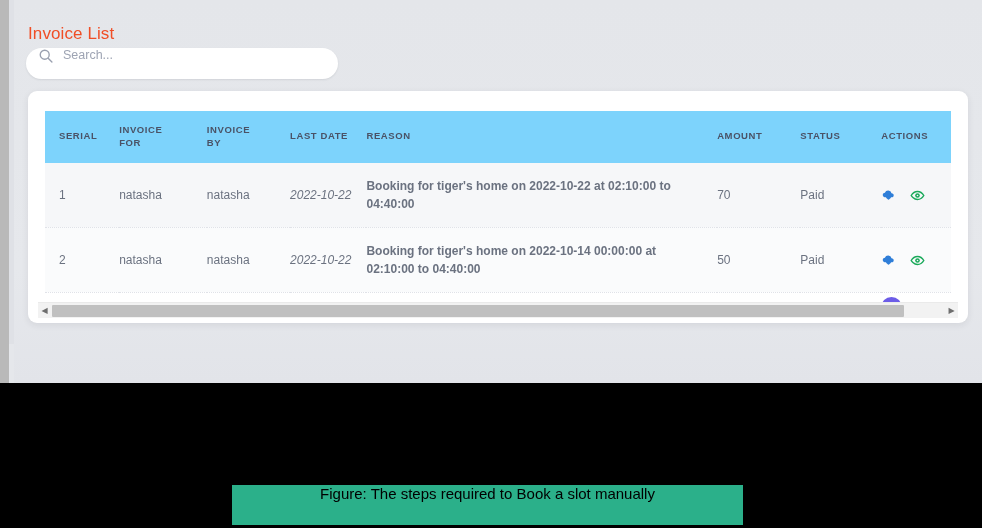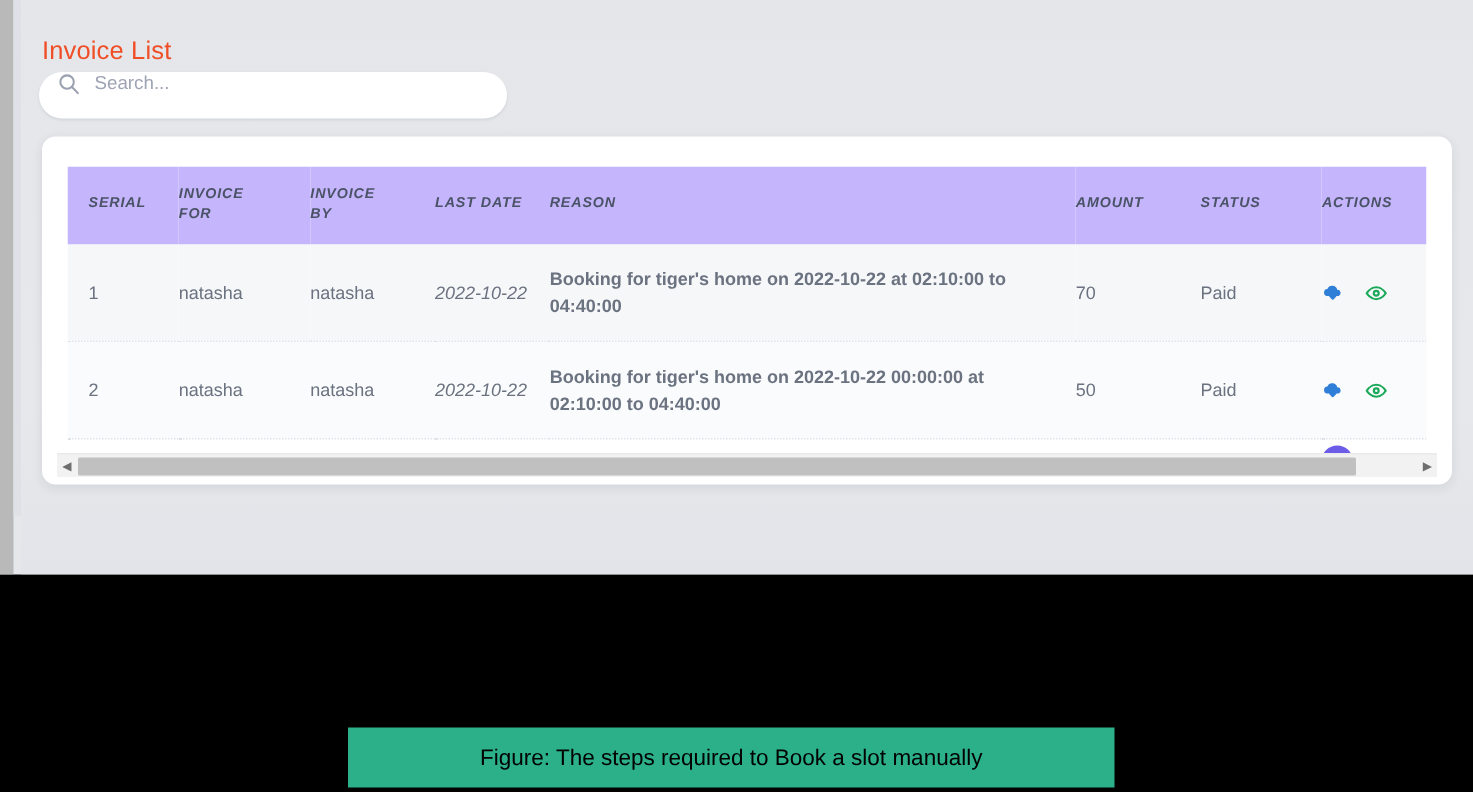--- a/index.html
+++ b/index.html
@@ -104,21 +104,21 @@
     width: 906px;
     height: 185px;
     overflow: hidden;
   }
 
   table.invoice-table {
     width: 906px;
     border-collapse: collapse;
     table-layout: fixed;
   }
-  table.invoice-table thead tr { background: #c4b5fd; font-style: italic; }
+  table.invoice-table thead tr { background: #7dd3fc; }
   table.invoice-table thead th {
     font-size: 9.5px;
     font-weight: bold;
     letter-spacing: .6px;
     color: #4a5266;
     text-align: left;
     padding: 13px 0 13px 0;
     vertical-align: middle;
     line-height: 1.35;
   }
@@ -219,21 +219,21 @@
 
   
   #caption-bar {
     position: absolute;
     left: 232px;
     top: 485px;
     width: 511px;
     height: 40px;
     background: #2bb08a;
     display: flex;
-    align-items: center;
+    align-items: flex-start;
     justify-content: center;
   }
   #caption-text {
     font-size: 15px;
     color: #000000;
     white-space: nowrap;
   }
 </style>
 </head>
 <body>
@@ -304,21 +304,21 @@
                   </svg>
                 </span>
               </td>
             </tr>
 
             <tr class="row-alt">
               <td class="c-serial">2</td>
               <td class="c-for">natasha</td>
               <td class="c-by">natasha</td>
               <td class="c-date cell-date">2022-10-22</td>
-              <td class="c-reason">Booking for tiger's home on 2022-10-22 00:00:00 at 02:10:00 to 04:40:00</td>
+              <td class="c-reason">Booking for tiger's home on 2022-10-14 00:00:00 at 02:10:00 to 04:40:00</td>
               <td class="c-amount">50</td>
               <td class="c-status">Paid</td>
               <td class="c-actions actions-cell">
                 <span class="action-icon">
                   <svg viewBox="0 0 20 20" width="15" height="15">
                     <path d="M4.6 12.4a3.1 3.1 0 0 1 .6-6.1 4.6 4.6 0 0 1 8.8.6 2.9 2.9 0 0 1 1.4 5.5z" fill="#2f7ed8"></path>
                     <path d="M10 8.2v6.6m0 0 2.3-2.3M10 14.8 7.7 12.5" stroke="#2f7ed8" stroke-width="1.9" stroke-linecap="round" fill="none"></path>
                   </svg>
                 </span>
                 <span class="action-icon">

